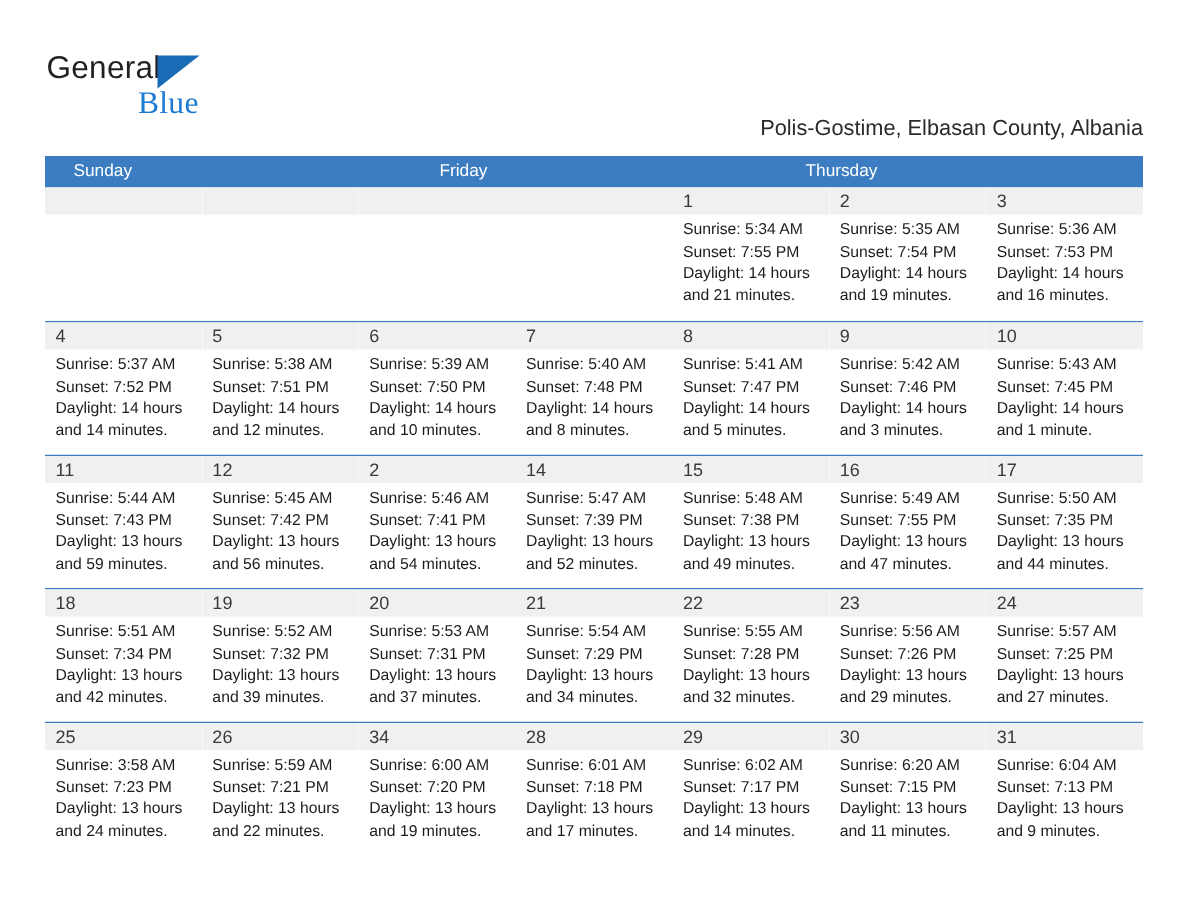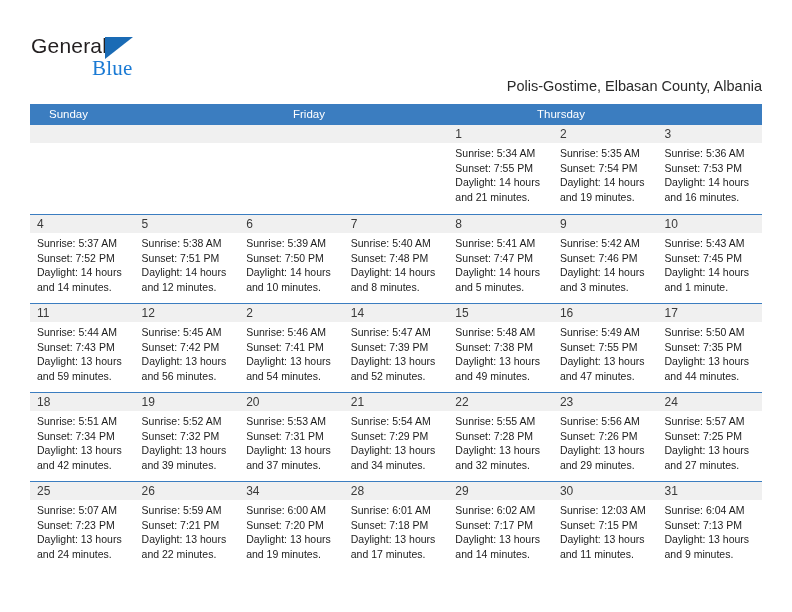--- a/index.html
+++ b/index.html
@@ -394,21 +394,21 @@
               <div>Sunset: 7:25 PM</div>
               <div>Daylight: 13 hours</div>
               <div>and 27 minutes.</div>
             </div>
           </div>
         </div>
         <div class="week-row">
           <div class="day-cell">
             <div class="day-number-band">25</div>
             <div class="day-info">
-              <div>Sunrise: 5:07 AM</div>
+              <div>Sunrise: 3:58 AM</div>
               <div>Sunset: 7:23 PM</div>
               <div>Daylight: 13 hours</div>
               <div>and 24 minutes.</div>
             </div>
           </div>
           <div class="day-cell">
             <div class="day-number-band">26</div>
             <div class="day-info">
               <div>Sunrise: 5:59 AM</div>
               <div>Sunset: 7:21 PM</div>
@@ -439,21 +439,21 @@
             <div class="day-info">
               <div>Sunrise: 6:02 AM</div>
               <div>Sunset: 7:17 PM</div>
               <div>Daylight: 13 hours</div>
               <div>and 14 minutes.</div>
             </div>
           </div>
           <div class="day-cell">
             <div class="day-number-band">30</div>
             <div class="day-info">
-              <div>Sunrise: 12:03 AM</div>
+              <div>Sunrise: 6:20 AM</div>
               <div>Sunset: 7:15 PM</div>
               <div>Daylight: 13 hours</div>
               <div>and 11 minutes.</div>
             </div>
           </div>
           <div class="day-cell">
             <div class="day-number-band">31</div>
             <div class="day-info">
               <div>Sunrise: 6:04 AM</div>
               <div>Sunset: 7:13 PM</div>

